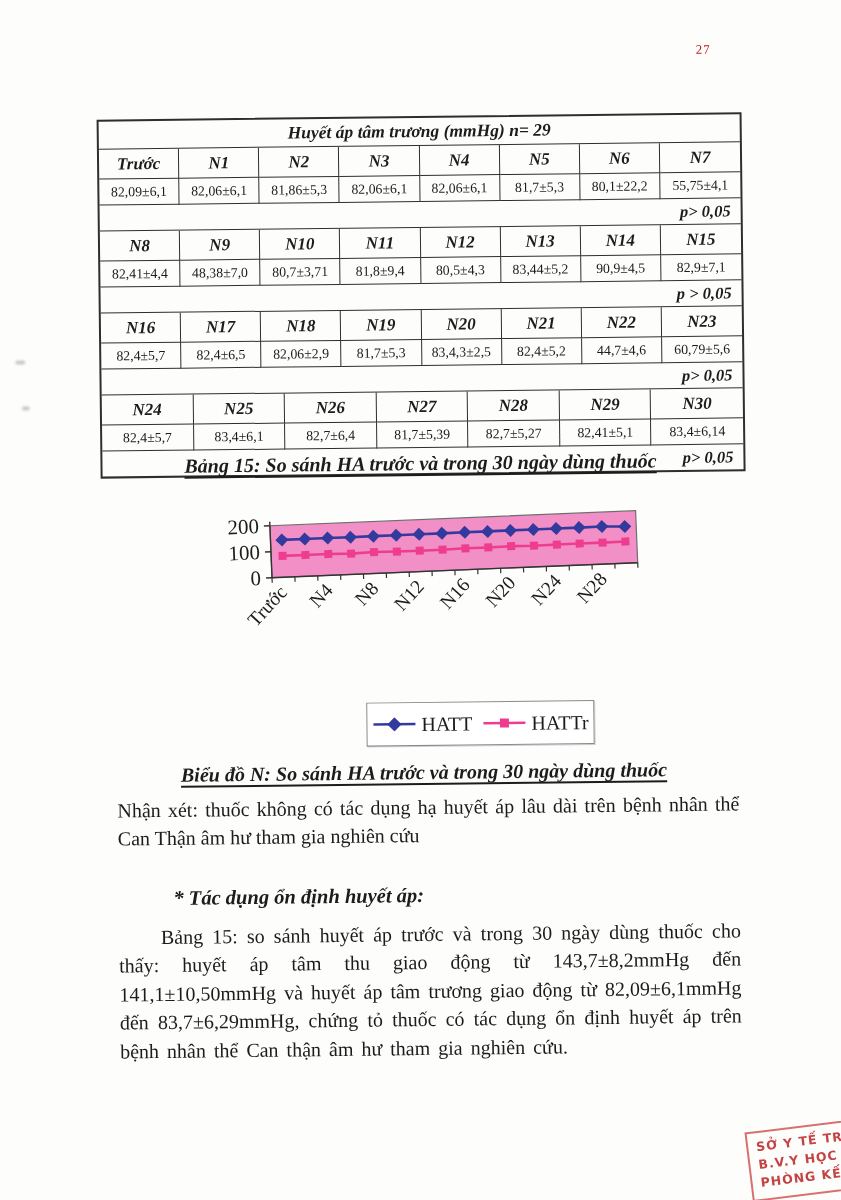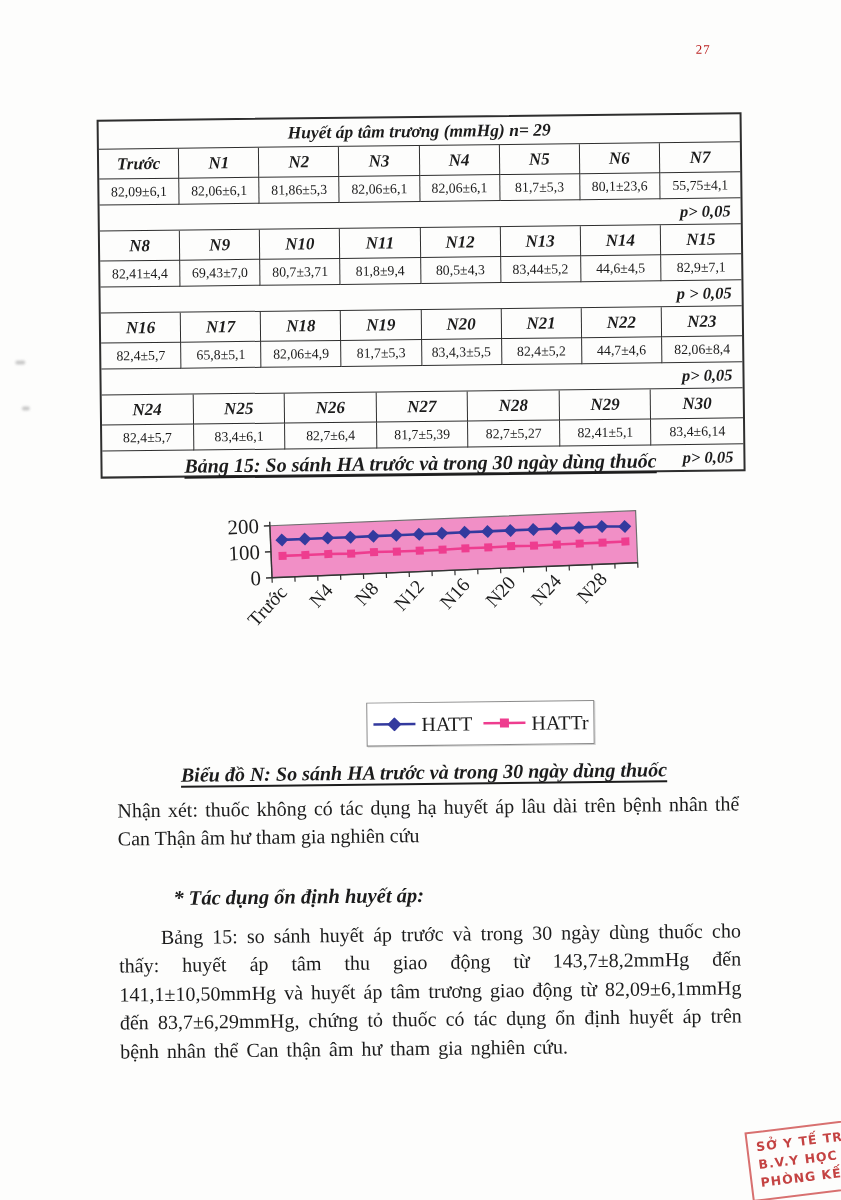--- a/index.html
+++ b/index.html
@@ -69,60 +69,60 @@
             <div class="cell head">N4</div>
             <div class="cell head">N5</div>
             <div class="cell head">N6</div>
             <div class="cell head last-col">N7</div>
             <div class="cell val">82,09±6,1</div>
             <div class="cell val">82,06±6,1</div>
             <div class="cell val">81,86±5,3</div>
             <div class="cell val">82,06±6,1</div>
             <div class="cell val">82,06±6,1</div>
             <div class="cell val">81,7±5,3</div>
-            <div class="cell val">80,1±23,6</div>
+            <div class="cell val">80,1±22,2</div>
             <div class="cell val last-col">55,75±4,1</div>
           </div>
           <div class="p-row">p&gt; 0,05</div>
           <div class="row-grid" style="grid-template-columns: repeat(8, 1fr);">
             <div class="cell head">N8</div>
             <div class="cell head">N9</div>
             <div class="cell head">N10</div>
             <div class="cell head">N11</div>
             <div class="cell head">N12</div>
             <div class="cell head">N13</div>
             <div class="cell head">N14</div>
             <div class="cell head last-col">N15</div>
             <div class="cell val">82,41±4,4</div>
-            <div class="cell val">69,43±7,0</div>
+            <div class="cell val">48,38±7,0</div>
             <div class="cell val">80,7±3,71</div>
             <div class="cell val">81,8±9,4</div>
             <div class="cell val">80,5±4,3</div>
             <div class="cell val">83,44±5,2</div>
-            <div class="cell val">44,6±4,5</div>
+            <div class="cell val">90,9±4,5</div>
             <div class="cell val last-col">82,9±7,1</div>
           </div>
           <div class="p-row">p &gt; 0,05</div>
           <div class="row-grid" style="grid-template-columns: repeat(8, 1fr);">
             <div class="cell head">N16</div>
             <div class="cell head">N17</div>
             <div class="cell head">N18</div>
             <div class="cell head">N19</div>
             <div class="cell head">N20</div>
             <div class="cell head">N21</div>
             <div class="cell head">N22</div>
             <div class="cell head last-col">N23</div>
             <div class="cell val">82,4±5,7</div>
-            <div class="cell val">65,8±5,1</div>
-            <div class="cell val">82,06±4,9</div>
+            <div class="cell val">82,4±6,5</div>
+            <div class="cell val">82,06±2,9</div>
             <div class="cell val">81,7±5,3</div>
-            <div class="cell val">83,4,3±5,5</div>
+            <div class="cell val">83,4,3±2,5</div>
             <div class="cell val">82,4±5,2</div>
             <div class="cell val">44,7±4,6</div>
-            <div class="cell val last-col">82,06±8,4</div>
+            <div class="cell val last-col">60,79±5,6</div>
           </div>
           <div class="p-row">p&gt; 0,05</div>
           <div class="row-grid" style="grid-template-columns: repeat(7, 1fr);">
             <div class="cell head">N24</div>
             <div class="cell head">N25</div>
             <div class="cell head">N26</div>
             <div class="cell head">N27</div>
             <div class="cell head">N28</div>
             <div class="cell head">N29</div>
             <div class="cell head last-col">N30</div>

